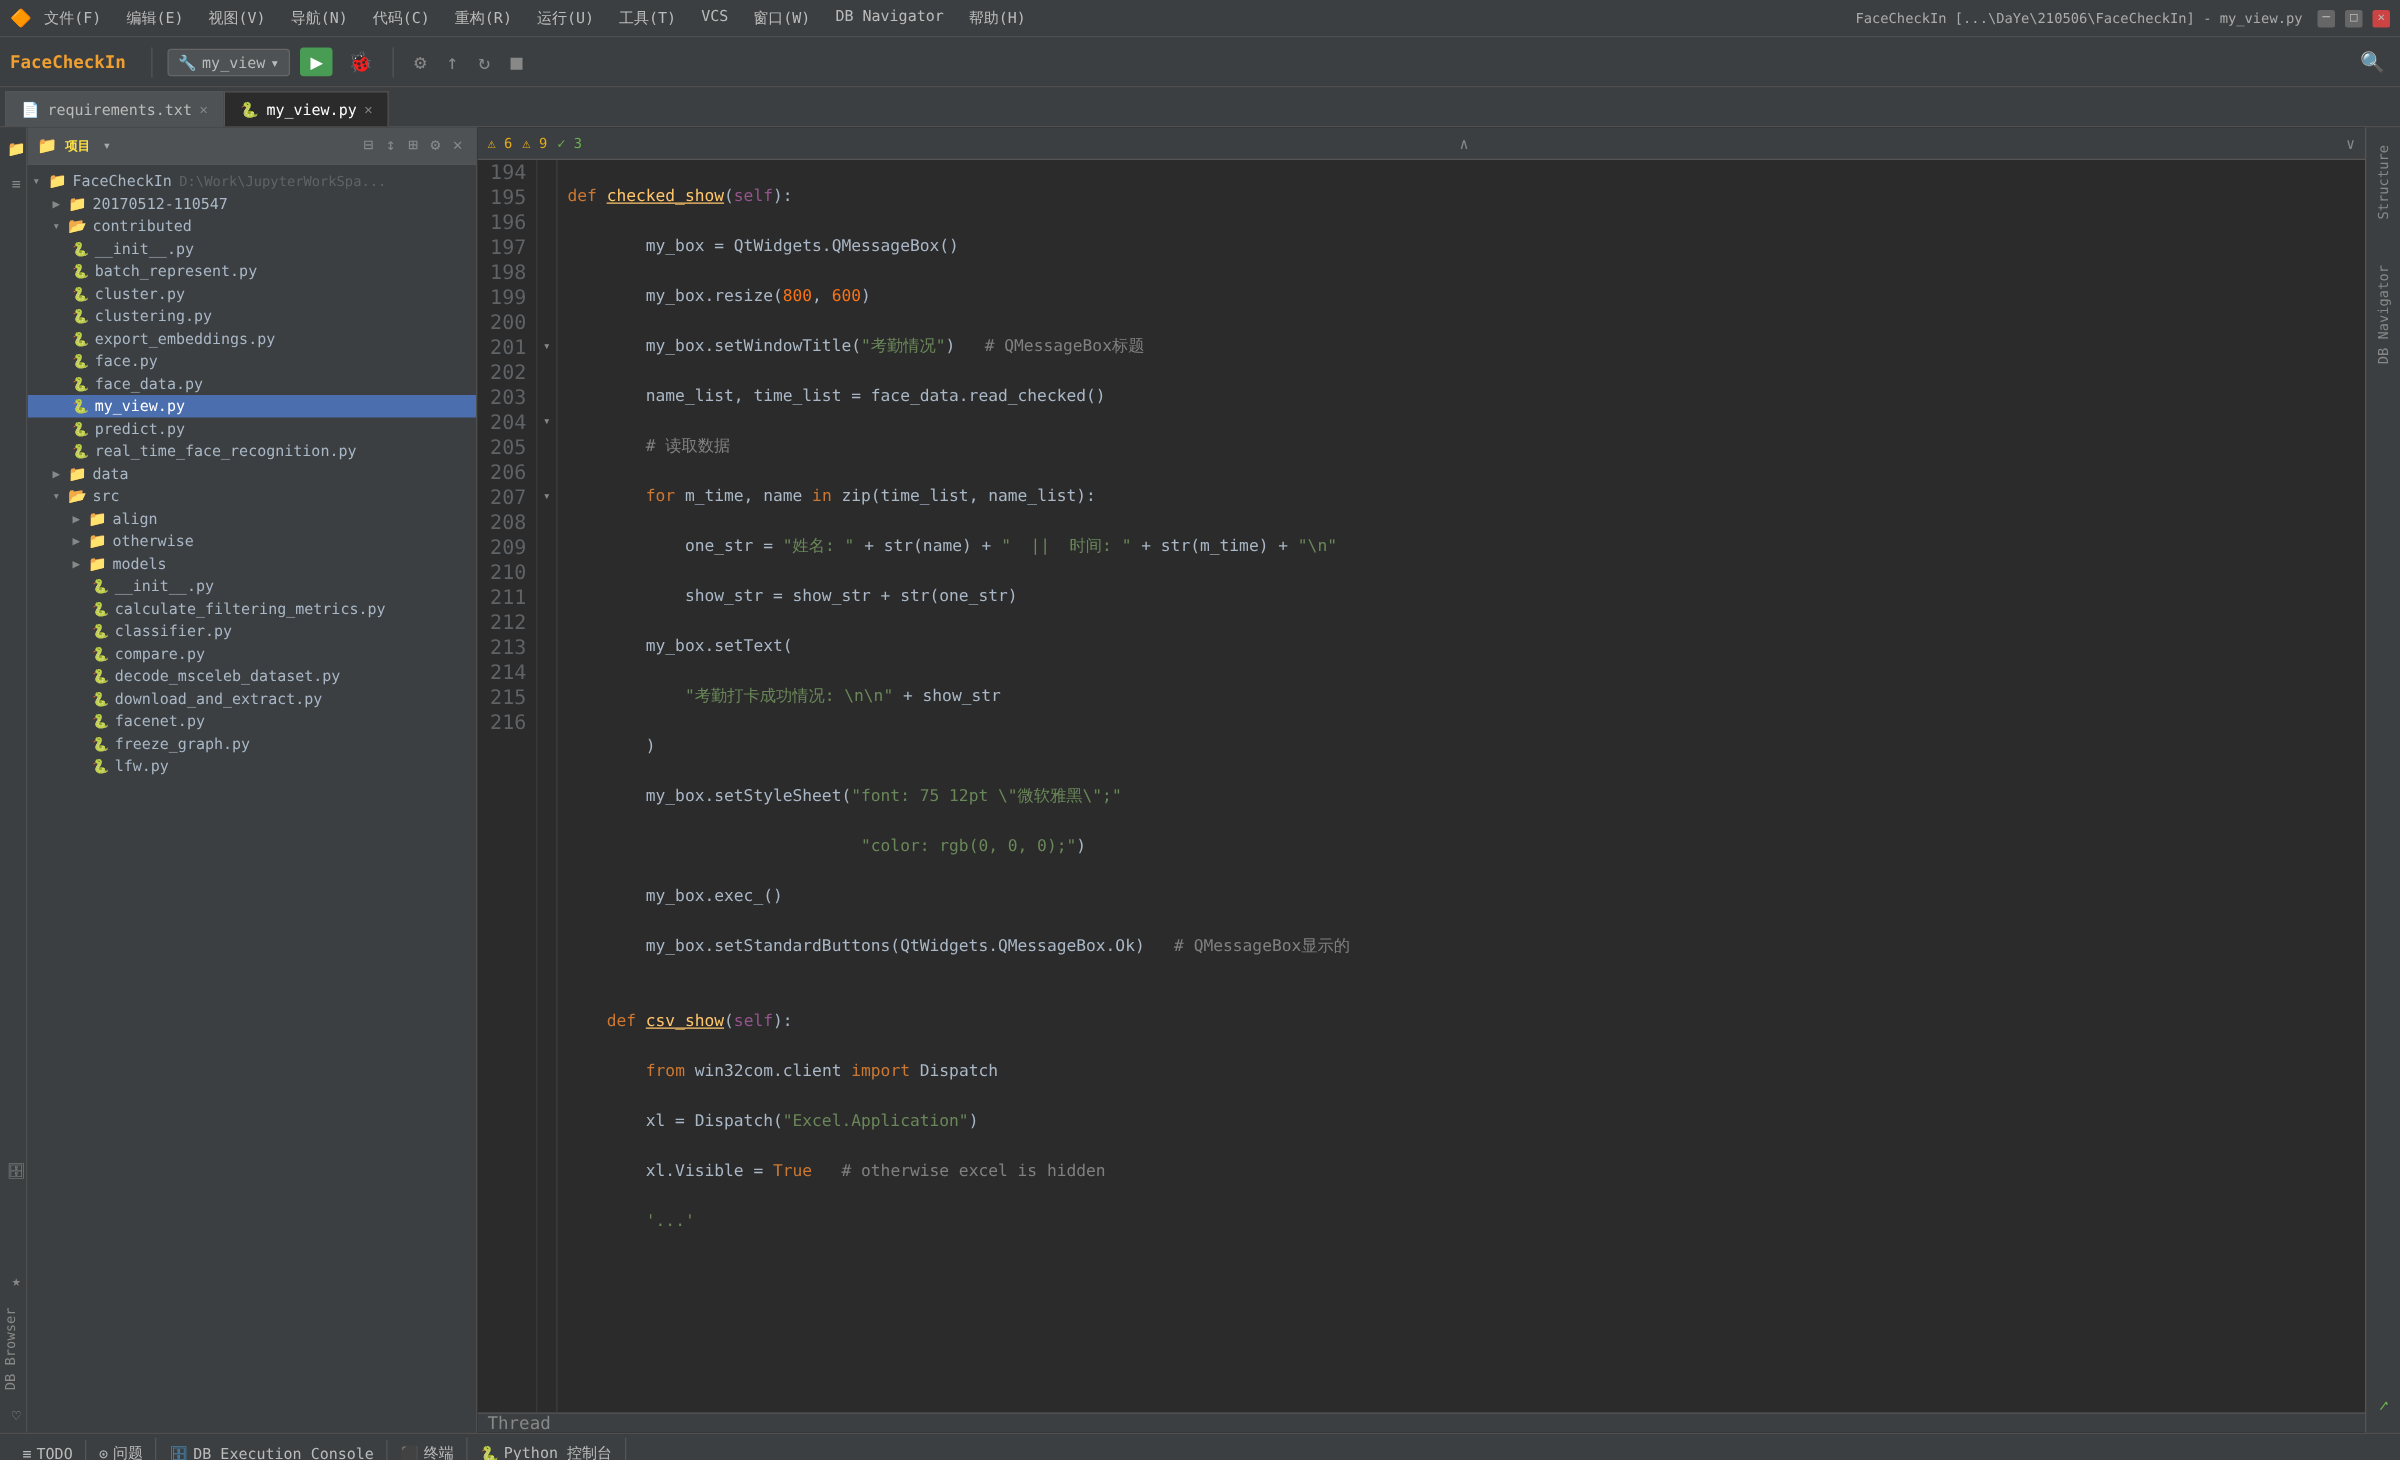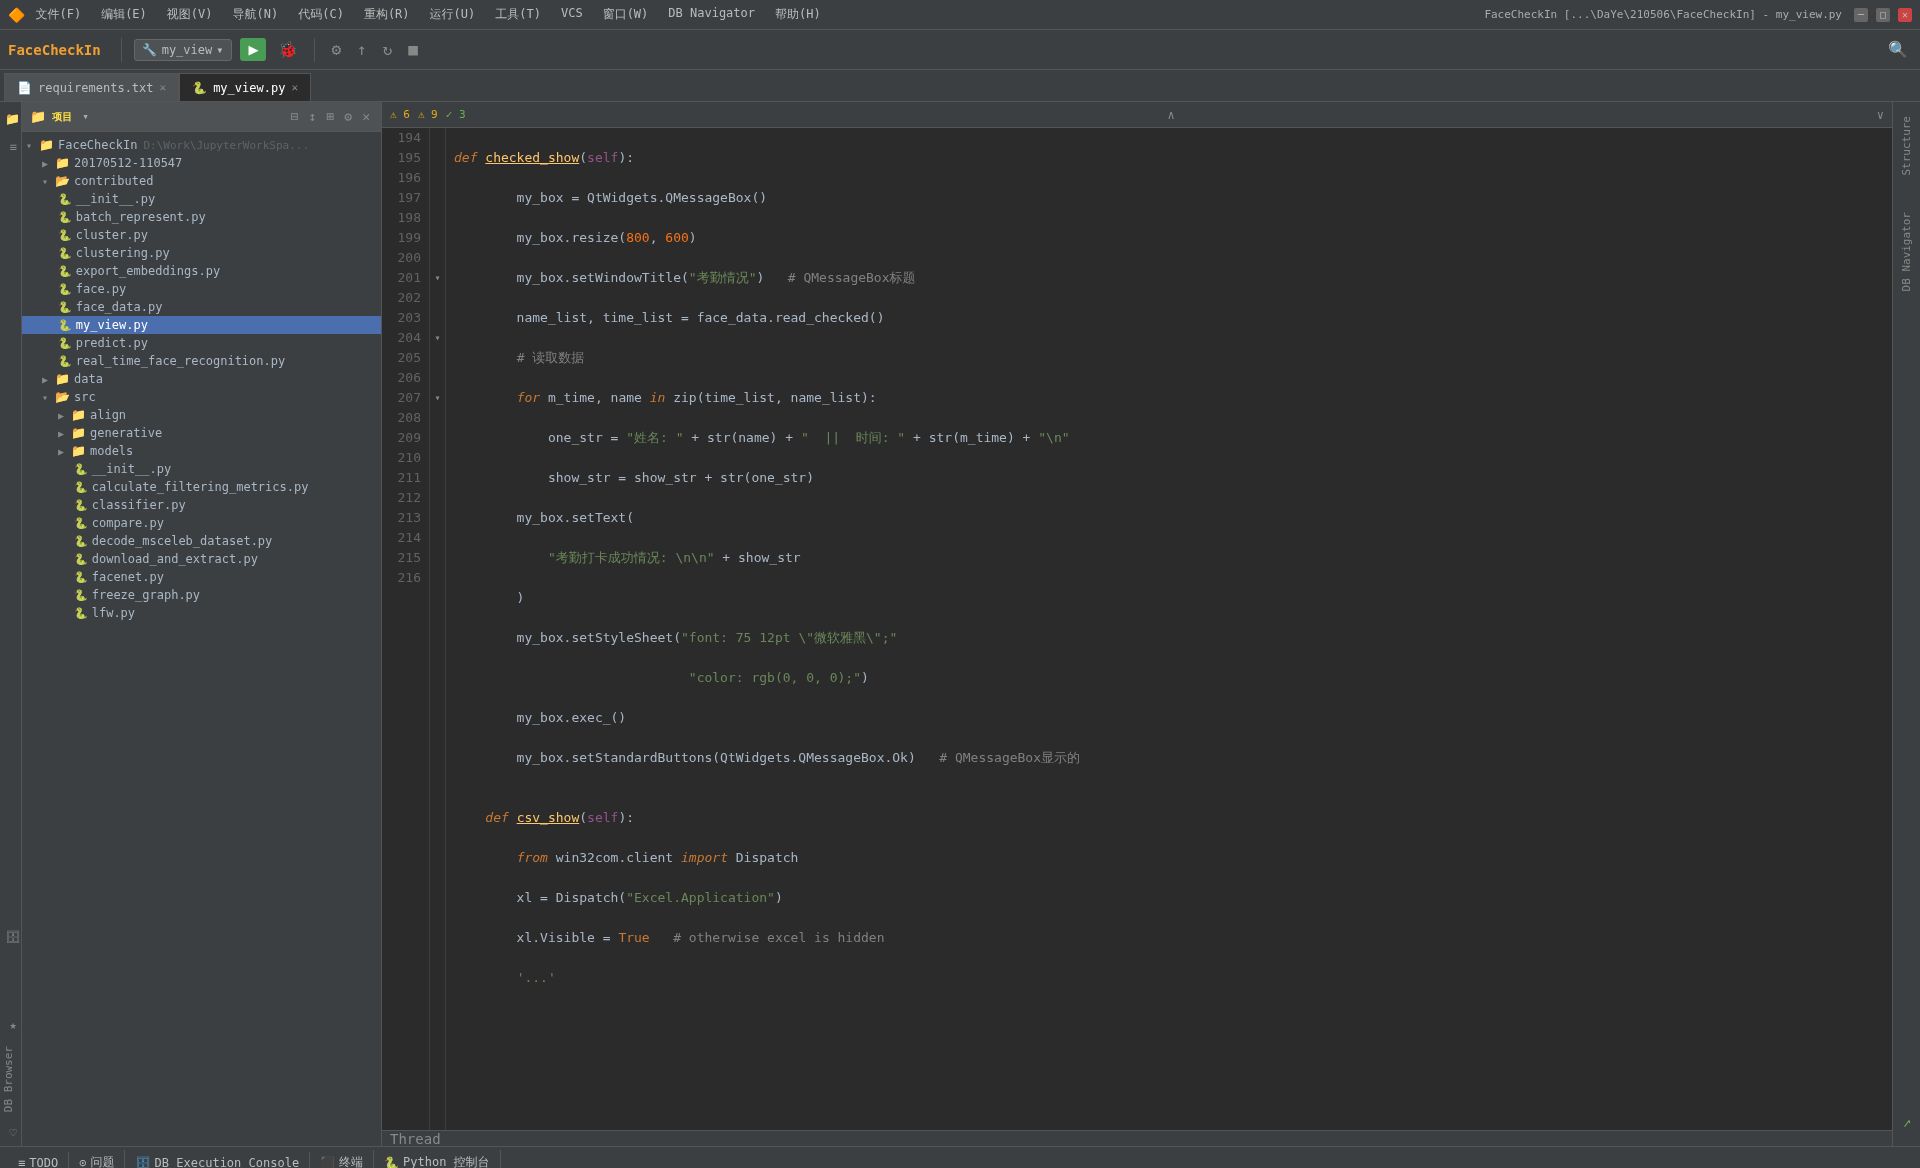--- a/index.html
+++ b/index.html
@@ -155,21 +155,21 @@
     #code-content {
       flex: 1;
       overflow: auto;
       display: flex;
     }
     #line-numbers {
       background: #2b2b2b;
       color: #606366;
       text-align: right;
       padding: 0 8px 0 4px;
-      font-size: 13px;
+      font-size: 16px;
       line-height: 20px;
       min-width: 48px;
       border-right: 1px solid #3c3f41;
       user-select: none;
     }
     #code-lines {
       flex: 1;
       padding: 0 0 0 8px;
       font-size: 13px;
       line-height: 20px;
@@ -184,21 +184,21 @@
     }
     .fold-marker {
       color: #606366;
       cursor: pointer;
       text-align: center;
       line-height: 20px;
       font-size: 10px;
     }
 
     
-    .kw { color: #cc7832; font-style: italic; } 
+    .kw { color: #cc7832; } 
     .kw2 { color: #cc7832; } 
     .fn-def { color: #ffc66d; text-decoration: underline; }
     .str { color: #6a8759; }
     .num { color: #f97316; }
     .comment { color: #808080; }
     .selfkw { color: #94558d; }
 
     
     #bottom-toolbar {
       background: #3c3f41;
@@ -430,21 +430,21 @@
         <span>src</span>
       </div>
       <div class="tree-item tree-indent-2">
         <span class="arrow">▶</span>
         <span class="folder-icon">📁</span>
         <span>align</span>
       </div>
       <div class="tree-item tree-indent-2">
         <span class="arrow">▶</span>
         <span class="folder-icon">📁</span>
-        <span>generative</span>
+        <span>otherwise</span>
       </div>
       <div class="tree-item tree-indent-2">
         <span class="arrow">▶</span>
         <span class="folder-icon">📁</span>
         <span>models</span>
       </div>
       <div class="tree-item tree-indent-3">
         <span class="py-icon">🐍</span>
         <span>__init__.py</span>
       </div>

